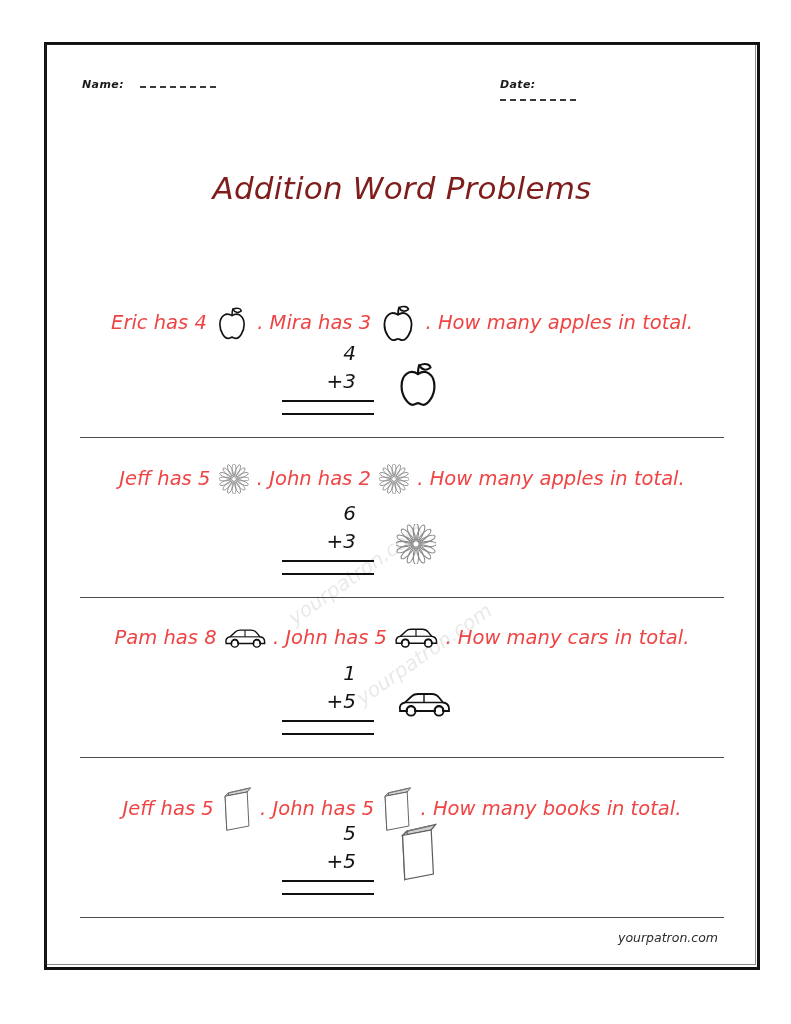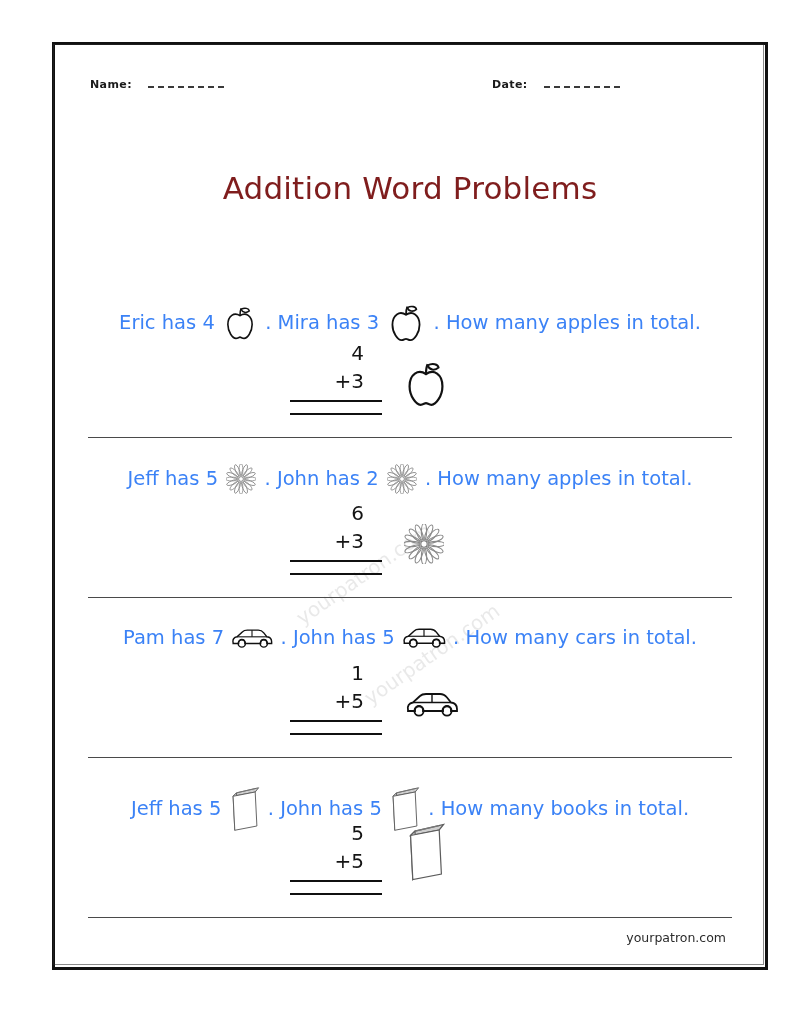--- a/index.html
+++ b/index.html
@@ -11,23 +11,24 @@
     width: 791px;
     height: 1024px;
     font-family: "DejaVu Sans", sans-serif;
     position: relative;
     overflow: hidden;
   }
 
   
   .page {
     position: absolute;
-    left: 16px; top: 0;
+    left: 8px; top: 0;
     width: 662px;
     height: 1024px;
+    font-style: italic;
   }
   .frame {
     position: absolute;
     left: 36px;
     top: 42px;
     width: 716px;
     height: 928px;
     border: 3px solid #111111;
     box-sizing: border-box;
   }
@@ -57,21 +58,21 @@
     left: 0;
     width: 716px;
     height: 26px;
   }
   .meta-block {
     position: absolute;
     display: flex;
     align-items: baseline;
   }
   .meta-block.name { left: 38px; }
-  .meta-block.date { left: 440px; }
+  .meta-block.date { left: 440px; flex-direction: column; }
   .meta-label {
     font-family: "DejaVu Sans", sans-serif;
     font-size: 11px;
     font-weight: bold;
     color: #1b1b1b;
     letter-spacing: .4px;
   }
   .meta-line {
     display: inline-block;
     width: 76px;
@@ -106,21 +107,21 @@
     height: 160px;
   }
   .problem-sentence {
     position: absolute;
     top: 26px;
     left: 0;
     width: 716px;
     text-align: center;
     font-family: "DejaVu Sans", sans-serif;
     font-size: 19.5px;
-    color: #3b82f6;
+    color: #ef4444;
     white-space: nowrap;
     line-height: 1;
   }
   .problem-sentence .seg { vertical-align: middle; }
   .inline-icon {
     display: inline-block;
     vertical-align: middle;
     position: relative;
   }
 
@@ -355,21 +356,21 @@
                 <circle cx="20" cy="20" r="3.2" stroke="#6f6f6f"></circle>
               </g>
             </svg>
           </div>
         </div>
         <div class="divider"></div>
       </div>
 
       <div class="problem">
         <div class="problem-sentence">
-          <span class="seg">Pam has 7</span>
+          <span class="seg">Pam has 8</span>
           <span class="inline-icon" style="width:44px;height:26px;">
             <svg viewBox="0 0 56 32" width="44" height="26">
               <path d="M4 22 C3 18, 5 15, 9 14.5 L16 8 C17.5 6.5, 19.5 6, 22 6 L36 6 C39 6, 41 7, 43 9.5 L47 14.5 C51 15, 53 17, 53 21 L53 23 L47 23 L47 22 C47 19.8, 45.2 18, 43 18 C40.8 18, 39 19.8, 39 22 L39 23 L19 23 L19 22 C19 19.8, 17.2 18, 15 18 C12.8 18, 11 19.8, 11 22 L11 23 L4 23 Z" fill="none" stroke="#111" stroke-width="1.8"></path>
               <line x1="28" y1="6" x2="28" y2="14.5" stroke="#111" stroke-width="1.4"></line>
               <line x1="9" y1="14.5" x2="47" y2="14.5" stroke="#111" stroke-width="1.4"></line>
               <circle cx="15" cy="23" r="4.6" fill="none" stroke="#111" stroke-width="1.8"></circle>
               <circle cx="43" cy="23" r="4.6" fill="none" stroke="#111" stroke-width="1.8"></circle>
             </svg>
           </span>
           <span class="seg">. John has 5</span>

